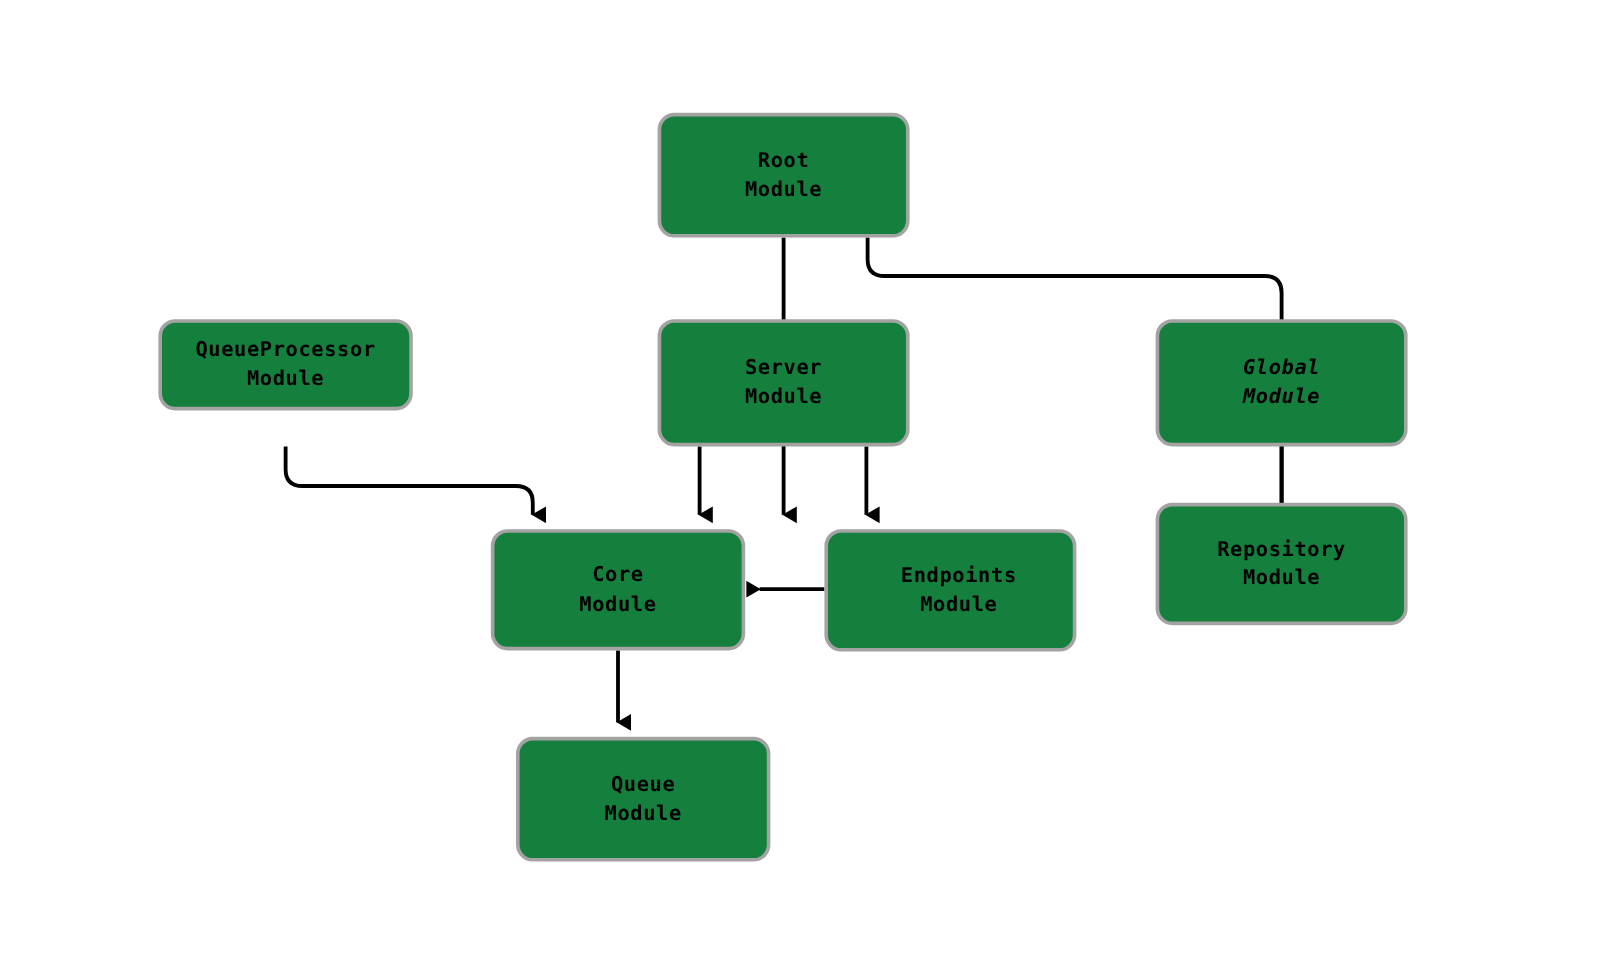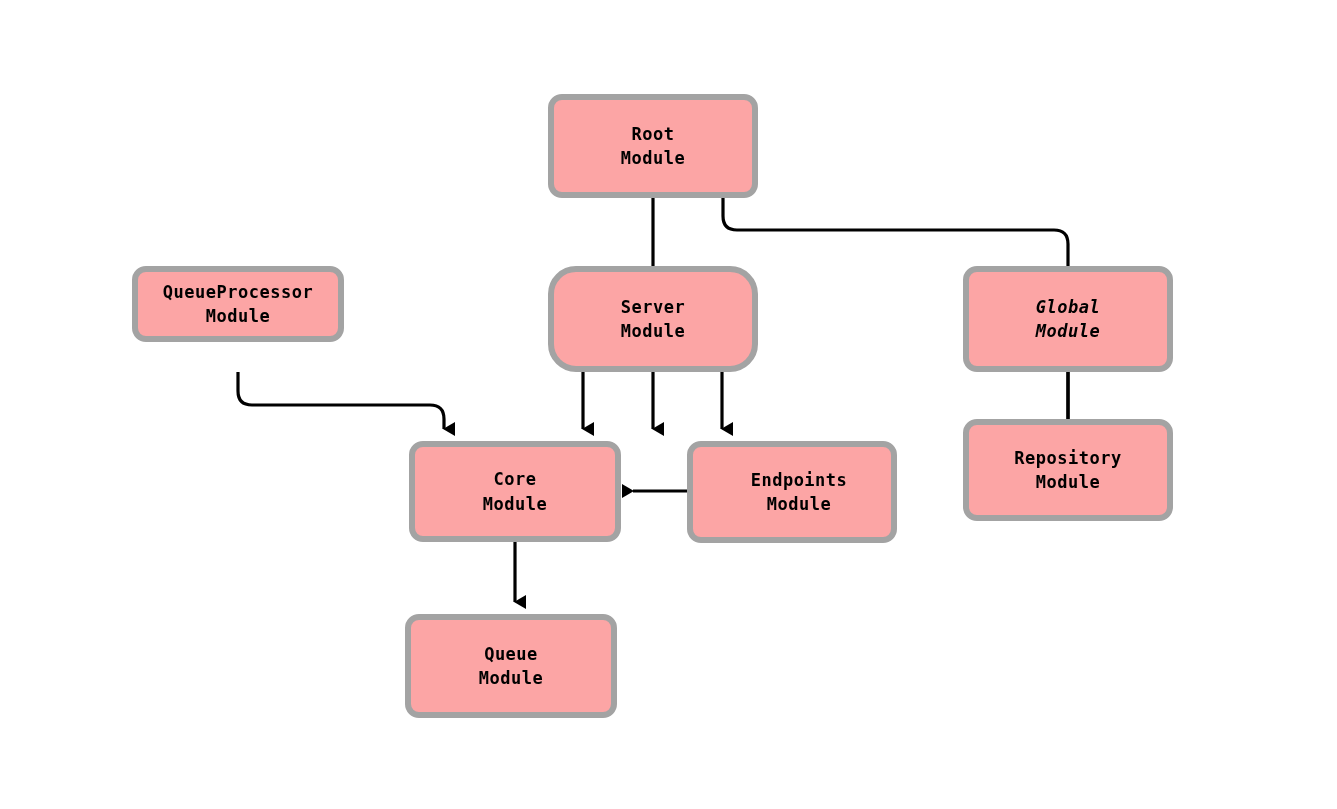--- a/index.html
+++ b/index.html
@@ -20,22 +20,22 @@
     position: absolute;
     left: 0;
     top: 0;
     width: 1337px;
     height: 809px;
     pointer-events: none;
   }
   .node {
     position: absolute;
     box-sizing: border-box;
-    background: #fca5a5;
-    border: 6px solid #a3a3a3;
+    background: #15803d;
+    border: 3px solid #a3a3a3;
     border-radius: 14px;
     display: flex;
     align-items: center;
     justify-content: center;
     z-index: 2;
   }
   .node-label {
     font-family: "DejaVu Sans Mono", "Liberation Mono", monospace;
     font-size: 17px;
     font-weight: 700;
@@ -85,21 +85,21 @@
   <div class="node" style="left:548px; top:94px; width:210px; height:104px;">
     <div class="node-label">Root
 Module</div>
   </div>
 
   <div class="node" style="left:132px; top:266px; width:212px; height:76px;">
     <div class="node-label">QueueProcessor
 Module</div>
   </div>
 
-  <div class="node" style="left:548px; top:266px; width:210px; height:106px;border-radius:28px;">
+  <div class="node" style="left:548px; top:266px; width:210px; height:106px;">
     <div class="node-label">Server
 Module</div>
   </div>
 
   <div class="node" style="left:963px; top:266px; width:210px; height:106px;font-style:italic;">
     <div class="node-label">Global
 Module</div>
   </div>
 
   <div class="node" style="left:409px; top:441px; width:212px; height:101px;">
@@ -110,18 +110,18 @@
   <div class="node" style="left:687px; top:441px; width:210px; height:102px;padding-left:14px;">
     <div class="node-label">Endpoints
 Module</div>
   </div>
 
   <div class="node" style="left:963px; top:419px; width:210px; height:102px;">
     <div class="node-label">Repository
 Module</div>
   </div>
 
-  <div class="node" style="left:405px; top:614px; width:212px; height:104px;">
+  <div class="node" style="left:430px; top:614px; width:212px; height:104px;">
     <div class="node-label">Queue
 Module</div>
   </div>
 
 </div>
 
 </body></html>

